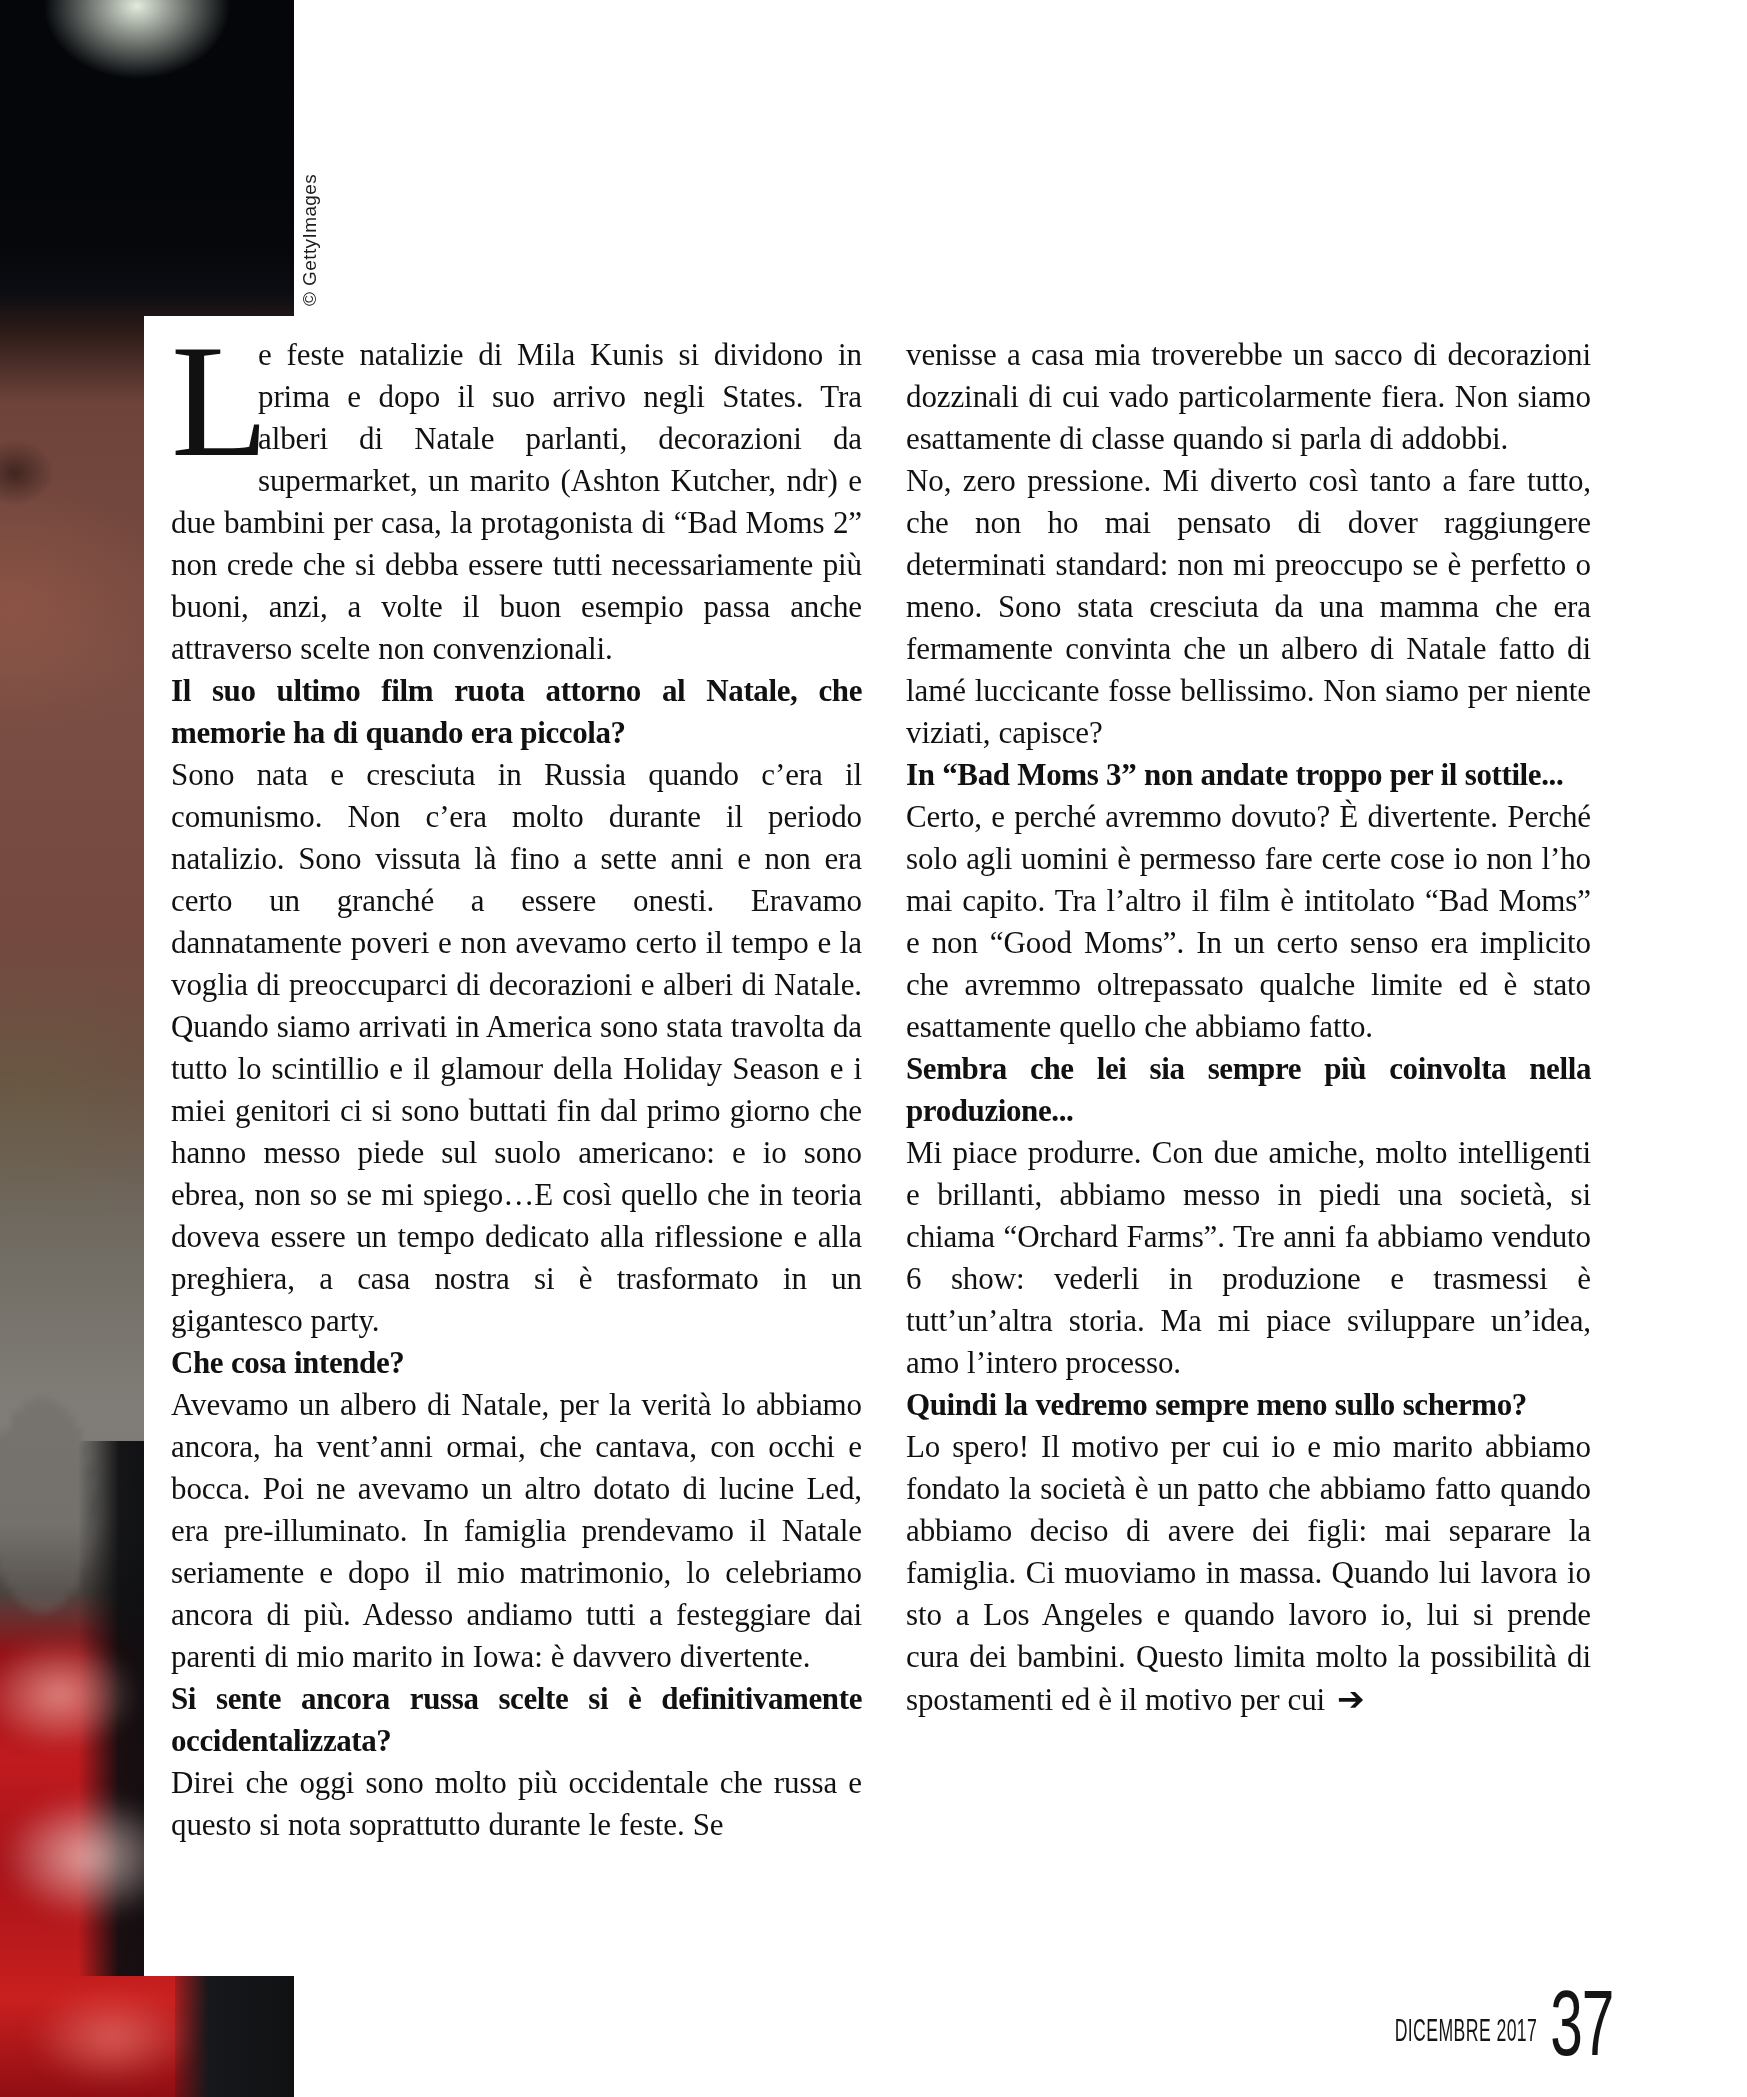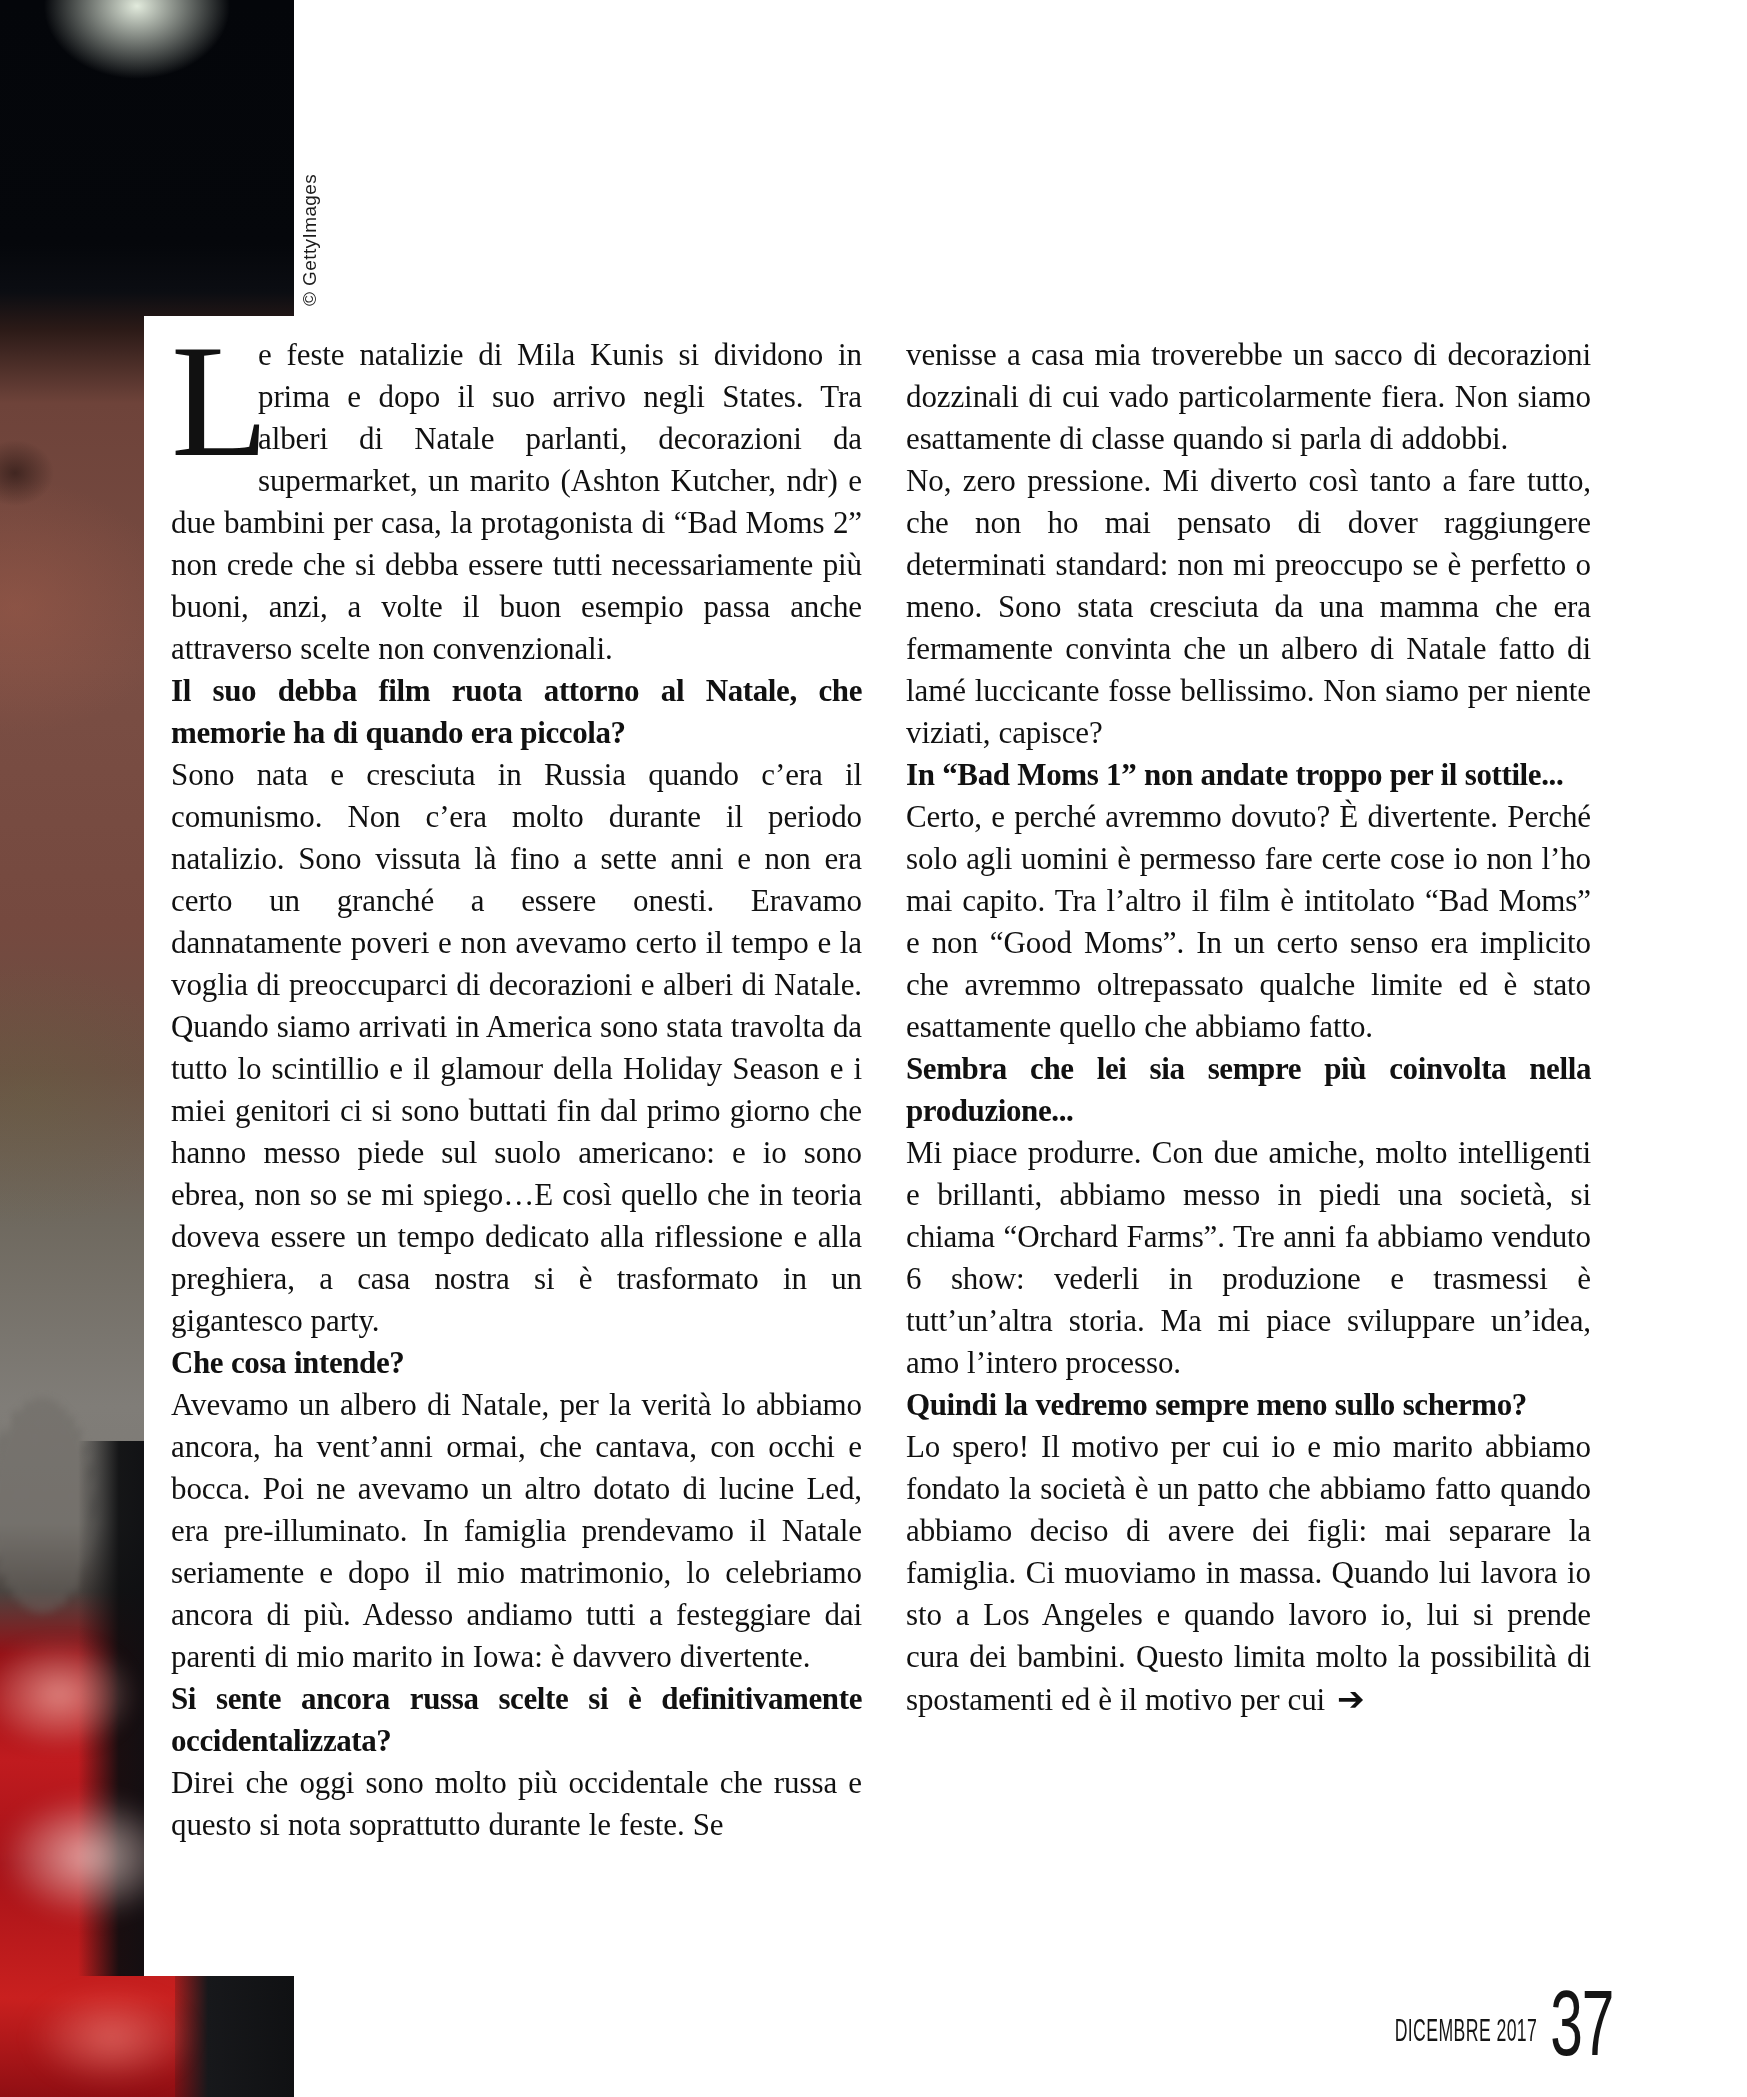--- a/index.html
+++ b/index.html
@@ -70,31 +70,31 @@
   <div class="hl2"></div>
   <div class="hl3"></div>
 </div>
 
 <div class="credit">© GettyImages</div>
 
 <div class="content-box">
   <div class="columns">
     <div class="col">
         <p class="intro"><span class="dropcap">L</span>e feste natalizie di Mila Kunis si dividono in prima e dopo il suo arrivo negli States. Tra alberi di Natale parlanti, decorazioni da supermarket, un marito (Ashton Kutcher, ndr) e due bambini per casa, la protagonista di “Bad Moms 2” non crede che si debba essere tutti necessariamente più buoni, anzi, a volte il buon esempio passa anche attraverso scelte non convenzionali.</p>
-        <p class="question">Il suo debba film ruota attorno al Natale, che memorie ha di quando era piccola?</p>
+        <p class="question">Il suo ultimo film ruota attorno al Natale, che memorie ha di quando era piccola?</p>
         <p class="answer">Sono nata e cresciuta in Russia quando c’era il comunismo. Non c’era molto durante il periodo natalizio. Sono vissuta là fino a sette anni e non era certo un granché a essere onesti. Eravamo dannatamente poveri e non avevamo certo il tempo e la voglia di preoccuparci di decorazioni e alberi di Natale. Quando siamo arrivati in America sono stata travolta da tutto lo scintillio e il glamour della Holiday Season e i miei genitori ci si sono buttati fin dal primo giorno che hanno messo piede sul suolo americano: e io sono ebrea, non so se mi spiego…E così quello che in teoria doveva essere un tempo dedicato alla riflessione e alla preghiera, a casa nostra si è trasformato in un gigantesco party.</p>
         <p class="question">Che cosa intende?</p>
         <p class="answer">Avevamo un albero di Natale, per la verità lo abbiamo ancora, ha vent’anni ormai,  che cantava, con occhi e bocca. Poi ne avevamo un altro dotato di lucine Led, era pre-illuminato. In famiglia prendevamo il Natale seriamente e dopo il mio matrimonio, lo celebriamo ancora di più. Adesso andiamo tutti a festeggiare dai parenti di mio marito in Iowa: è davvero divertente.</p>
         <p class="question">Si sente ancora russa scelte si è definitivamente occidentalizzata?</p>
         <p class="answer">Direi che oggi sono molto più occidentale che russa e questo si nota soprattutto durante le feste. Se</p>
       </div>
     <div class="col">
         <p class="answer">venisse a casa mia troverebbe un sacco di decorazioni dozzinali di cui vado particolarmente fiera. Non siamo esattamente di classe quando si parla di addobbi.</p>
         <p class="answer">No, zero pressione. Mi diverto così tanto a fare tutto, che non ho mai pensato di dover raggiungere determinati standard: non mi preoccupo se è perfetto o meno. Sono stata cresciuta da una mamma che era fermamente convinta che un albero di Natale fatto di lamé luccicante fosse bellissimo. Non siamo per niente viziati, capisce?</p>
-        <p class="question">In “Bad Moms 1” non andate troppo per il sottile...</p>
+        <p class="question">In “Bad Moms 3” non andate troppo per il sottile...</p>
         <p class="answer">Certo, e perché avremmo dovuto? È divertente. Perché solo agli uomini è permesso fare certe cose io non l’ho mai capito. Tra l’altro il film è intitolato “Bad Moms” e non “Good Moms”. In un certo senso era implicito che avremmo oltrepassato qualche limite ed è stato esattamente quello che abbiamo fatto.</p>
         <p class="question">Sembra che lei sia sempre più coinvolta nella produzione...</p>
         <p class="answer">Mi piace produrre. Con due amiche, molto intelligenti e brillanti, abbiamo messo in piedi una società, si chiama “Orchard Farms”. Tre anni fa abbiamo venduto 6 show: vederli in produzione e trasmessi è tutt’un’altra storia. Ma mi piace sviluppare un’idea, amo l’intero processo.</p>
         <p class="question">Quindi la vedremo sempre meno sullo schermo?</p>
         <p class="answer">Lo spero! Il motivo per cui io e mio marito abbiamo fondato la società è un patto che abbiamo fatto quando abbiamo deciso di avere dei figli: mai separare la famiglia. Ci muoviamo in massa. Quando lui lavora io sto a Los Angeles e quando lavoro io, lui si prende cura dei bambini. Questo limita molto la possibilità di spostamenti ed è il motivo per cui<span class="arrow"> ➔</span></p>
       </div>
   </div>
 </div>
 
 <div class="issue">DICEMBRE 2017</div>

